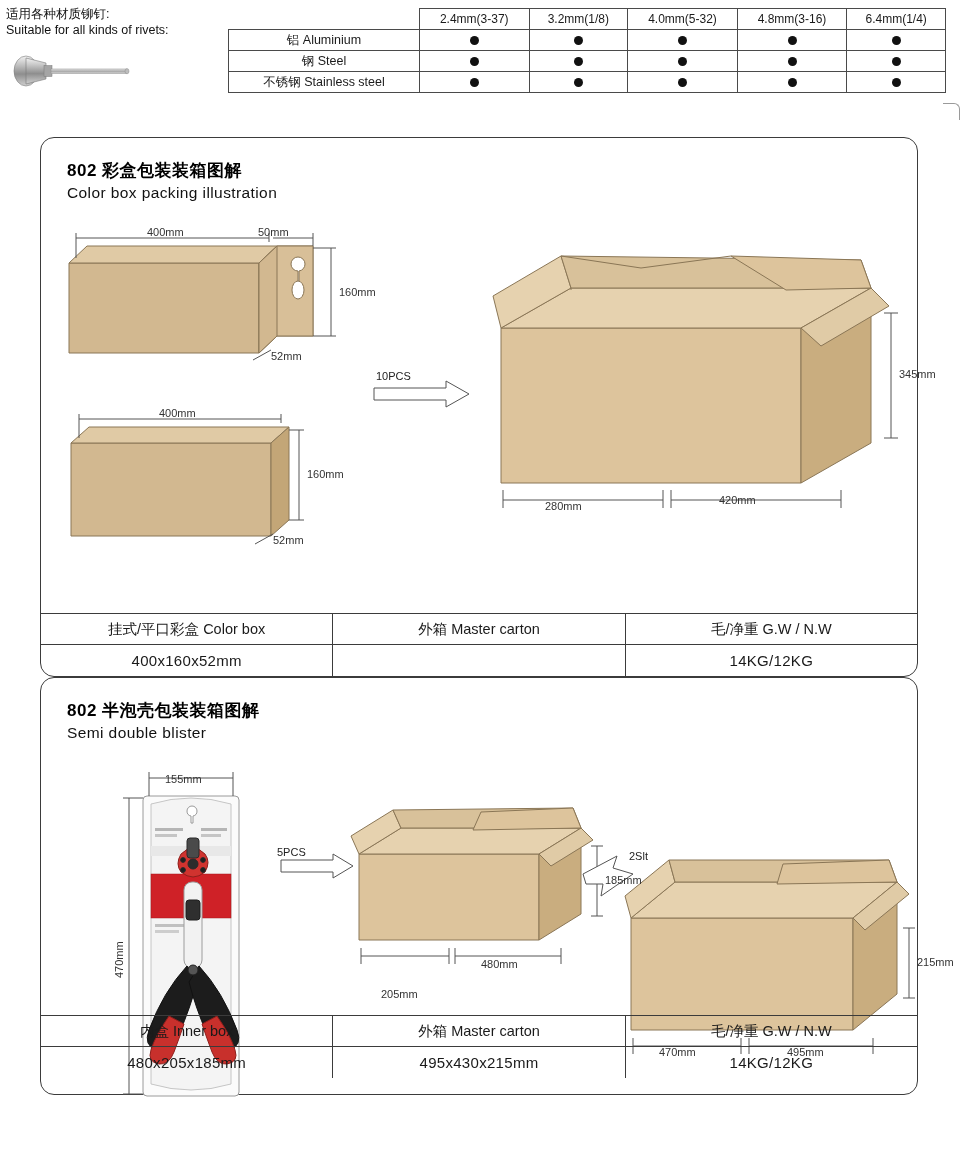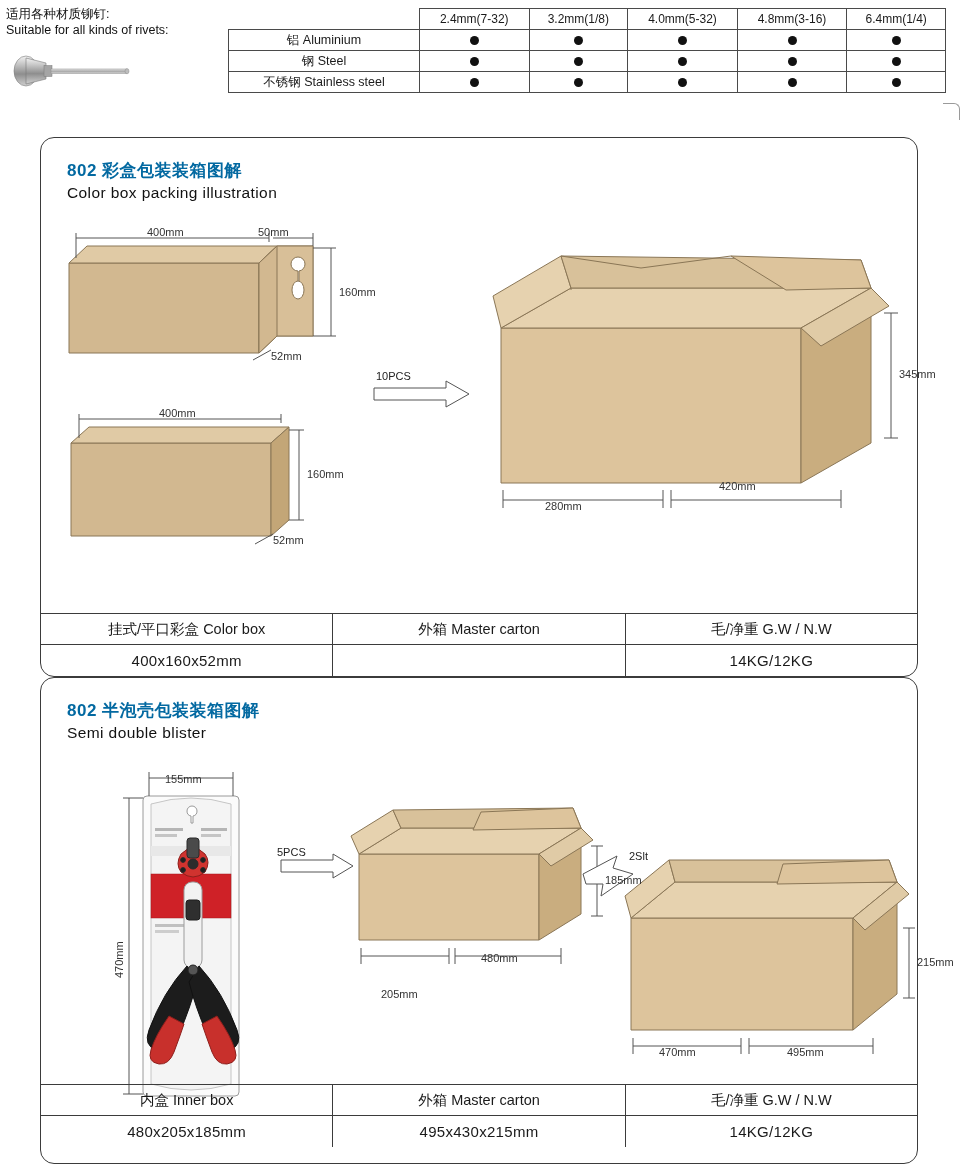--- a/index.html
+++ b/index.html
@@ -81,32 +81,32 @@
   .panel {
     position: absolute;
     left: 40px;
     width: 878px;
     border: 1px solid #3b3b3b;
     border-radius: 14px;
     background: #fff;
     box-sizing: border-box;
   }
   #panel-colorbox { top: 137px; height: 540px; }
-  #panel-blister  { top: 677px; height: 487px; }
+  #panel-blister  { top: 677px; height: 418px; }
 
   .panel-title {
     position: absolute;
     left: 26px; top: 22px;
     line-height: 1.35;
   }
   .panel-title .t-cn {
     font-size: 17px;
     font-weight: bold;
     letter-spacing: .5px;
-    color: #0369a1;
+    color: #000000;
   }
   .panel-title .t-en {
     font-size: 15.5px;
     color: #111;
     letter-spacing: .4px;
   }
 
   
   .spec-bar {
     position: absolute;
@@ -184,21 +184,21 @@
     <rect x="36" y="17.5" width="8" height="11" fill="#a5a5a5" stroke="#7a7a7a" stroke-width="0.5"></rect>
 
     <rect x="43" y="21" width="76" height="4.5" fill="url(#pinGrad)" stroke="#8c8c8c" stroke-width="0.5"></rect>
     <ellipse cx="119" cy="23.2" rx="2" ry="2.6" fill="#bdbdbd" stroke="#8c8c8c" stroke-width="0.5"></ellipse>
   </svg>
 
   <table class="rivet-table">
     <thead>
       <tr>
         <th class="corner"></th>
-        <th>2.4mm(7-32)</th>
+        <th>2.4mm(3-37)</th>
         <th>3.2mm(1/8)</th>
         <th>4.0mm(5-32)</th>
         <th>4.8mm(3-16)</th>
         <th>6.4mm(1/4)</th>
       </tr>
     </thead>
     <tbody>
       <tr>
         <td class="rowhead">铝 Aluminium</td>
         <td><span class="dot"></span></td>
@@ -313,21 +313,21 @@
   <div class="dimlabel" style="left:230px; top:212px;">52mm</div>
 
   <div class="dimlabel" style="left:118px; top:269px;">400mm</div>
   <div class="dimlabel" style="left:266px; top:330px;">160mm</div>
   <div class="dimlabel" style="left:232px; top:396px;">52mm</div>
 
   <div class="pcs-label" style="left:335px; top:232px;">10PCS</div>
 
   <div class="dimlabel" style="left:858px; top:230px;">345mm</div>
   <div class="dimlabel" style="left:504px; top:362px;">280mm</div>
-  <div class="dimlabel" style="left:678px; top:342px;">420mm</div>
+  <div class="dimlabel" style="left:678px; top:356px;">420mm</div>
 
   <div class="spec-bar">
     <div class="spec-col">
       <div class="spec-head">挂式/平口彩盒 Color box</div>
       <div class="spec-val">400x160x52mm</div>
     </div>
     <div class="spec-col">
       <div class="spec-head">外箱 Master carton</div>
     </div>
     <div class="spec-col">
@@ -442,21 +442,21 @@
       </g>
     </g>
   </svg>
 
   <div class="dimlabel" style="left:124px; top:95px;">155mm</div>
   <div class="dimlabel" style="left:72px; top:300px; transform:rotate(-90deg); transform-origin:left top;">470mm</div>
 
   <div class="pcs-label" style="left:236px; top:168px;">5PCS</div>
   <div class="dimlabel" style="left:564px; top:196px;">185mm</div>
   <div class="dimlabel" style="left:340px; top:278px;margin-top:32px;">205mm</div>
-  <div class="dimlabel" style="left:440px; top:274px;">480mm</div>
+  <div class="dimlabel" style="left:440px; top:280px;">480mm</div>
 
   <div class="pcs-label" style="left:588px; top:172px;">2Slt</div>
   <div class="dimlabel" style="left:876px; top:278px;">215mm</div>
   <div class="dimlabel" style="left:618px; top:368px;">470mm</div>
   <div class="dimlabel" style="left:746px; top:368px;">495mm</div>
 
   <div class="spec-bar">
     <div class="spec-col">
       <div class="spec-head">内盒 Inner box</div>
       <div class="spec-val">480x205x185mm</div>

